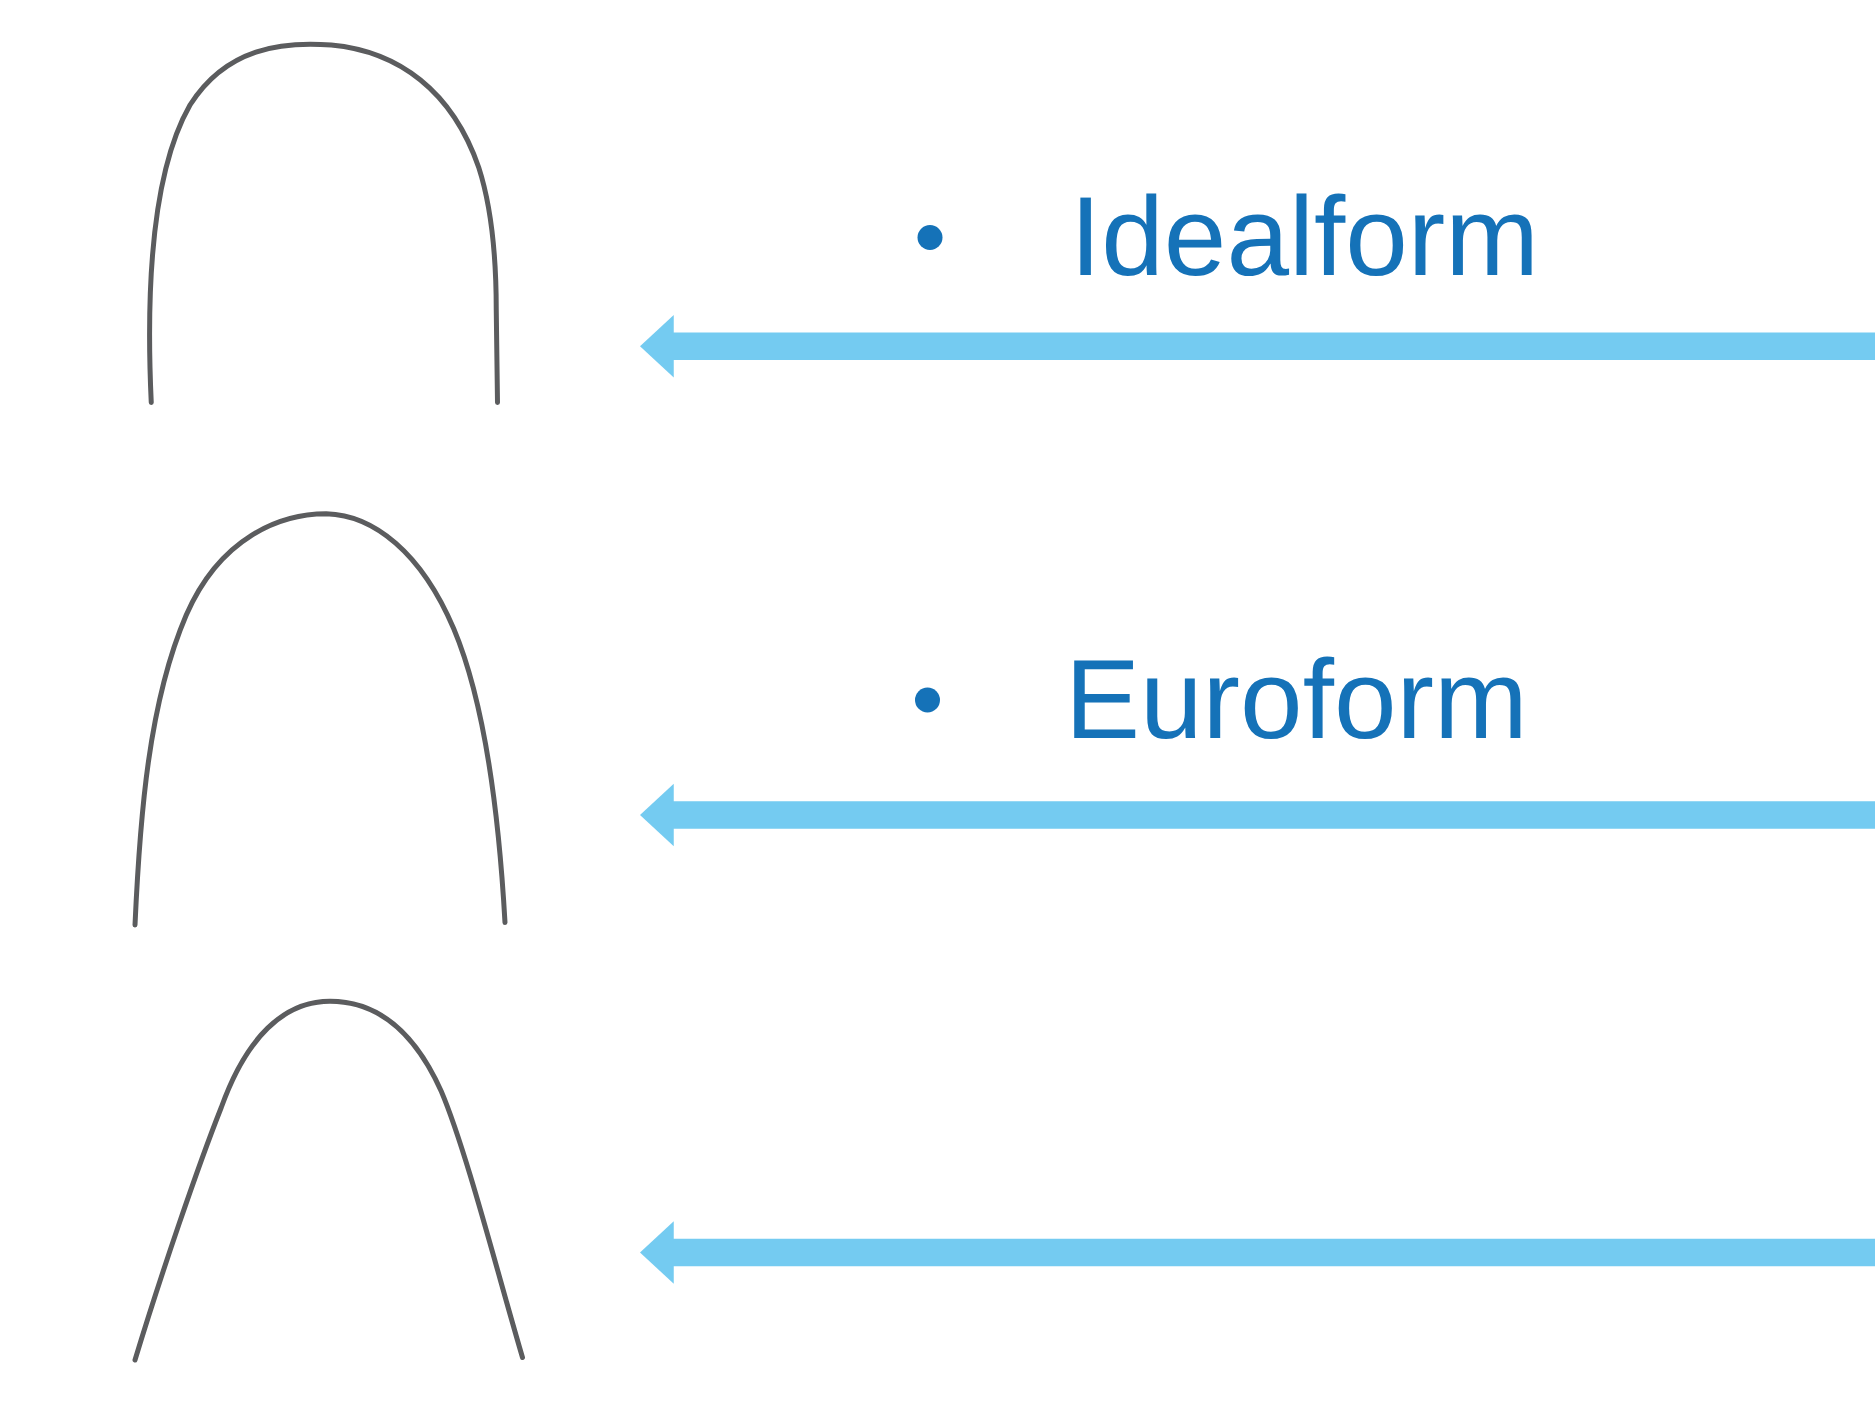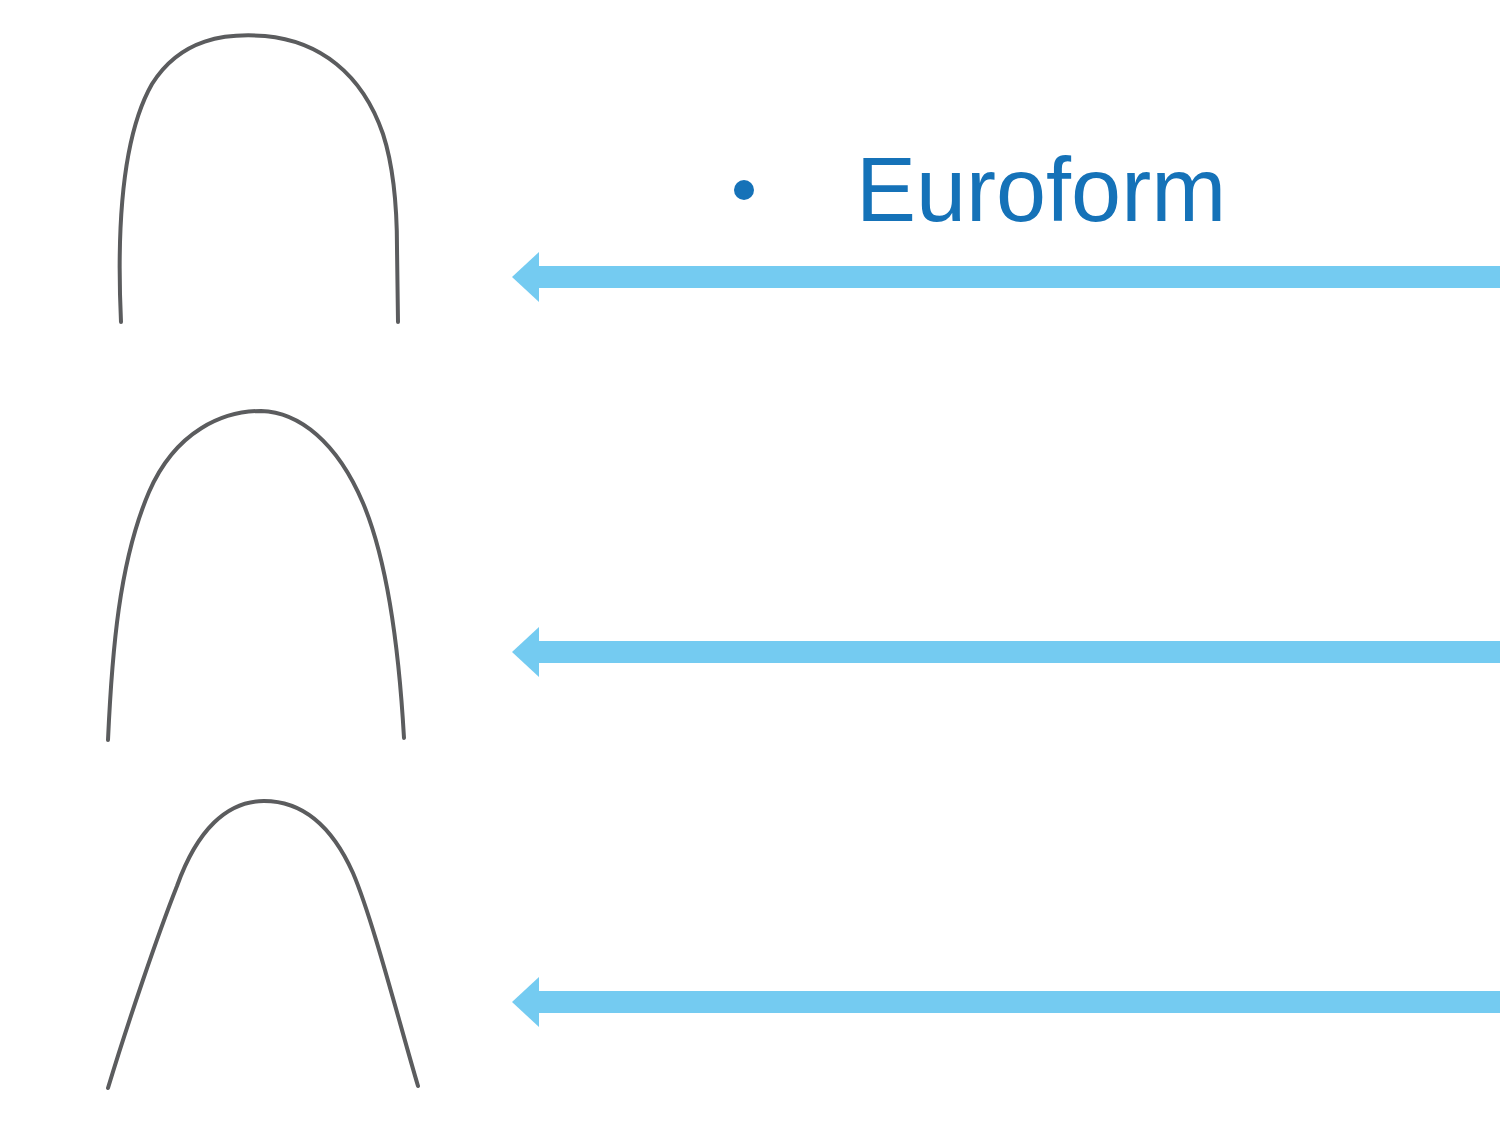--- a/index.html
+++ b/index.html
@@ -98,28 +98,32 @@
 <div class="slide">
 
   <svg class="wires" viewBox="0 0 1500 1125" xmlns="http://www.w3.org/2000/svg">
     <path d="M 121,322 C 117,236 120,140 152,84 C 181,38 226,33 265,36 C 319,41 362,73 383,134 C 394,168 397,207 397,248 L 398,322"></path>
     <path d="M 108,740 C 112,652 119,562 149,492 C 176,430 224,411 261,411 C 299,412 337,442 363,503 C 387,560 399,650 404,738"></path>
     <path d="M 108,1088 C 128,1022 158,934 177,886 C 197,830 227,801 264,801 C 301,801 331,824 353,873 C 373,920 399,1022 418,1086"></path>
   </svg>
 
   <div class="row" id="row-1">
     <span class="bullet"></span>
-    <span class="label">Euroform</span>
+    <span class="label">Idealform</span>
   </div>
 
   <div class="arrow" id="arrow-1">
     <div class="arrow-head"></div>
     <div class="arrow-shaft"></div>
   </div>
 
+  <div class="row" id="row-2">
+    <span class="bullet"></span>
+    <span class="label">Euroform</span>
+  </div>
 
   <div class="arrow" id="arrow-2">
     <div class="arrow-head"></div>
     <div class="arrow-shaft"></div>
   </div>
 
 
   <div class="arrow" id="arrow-3">
     <div class="arrow-head"></div>
     <div class="arrow-shaft"></div>

